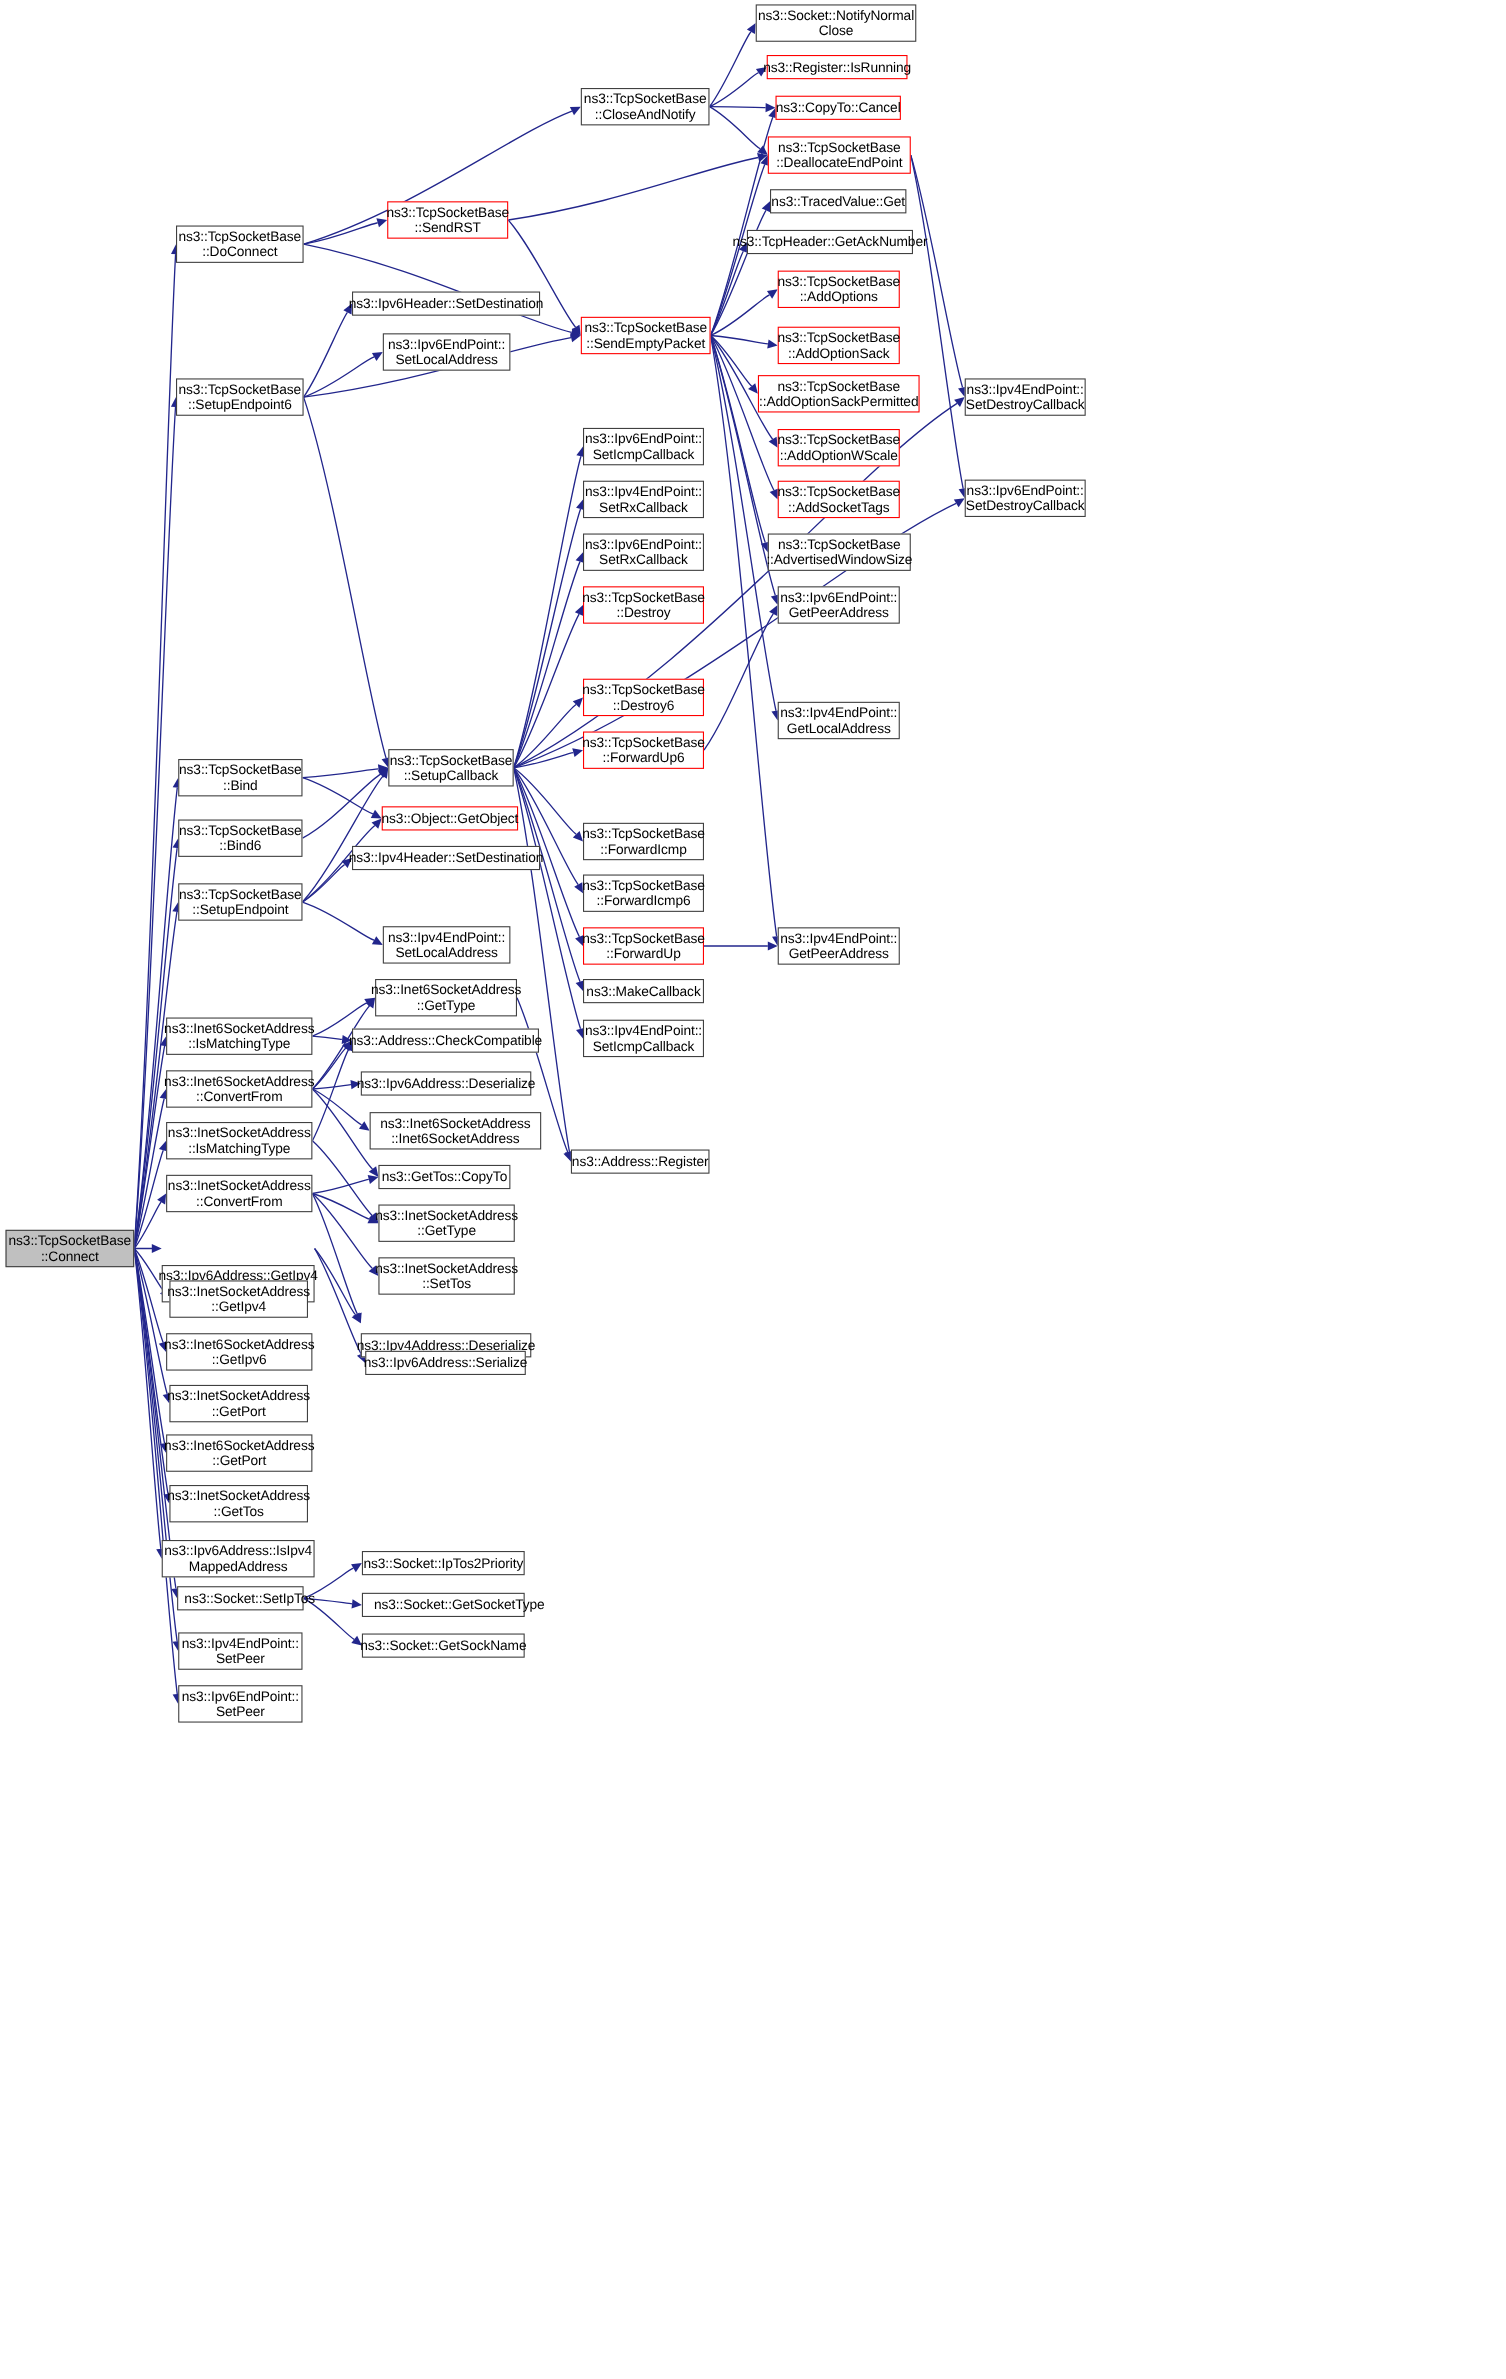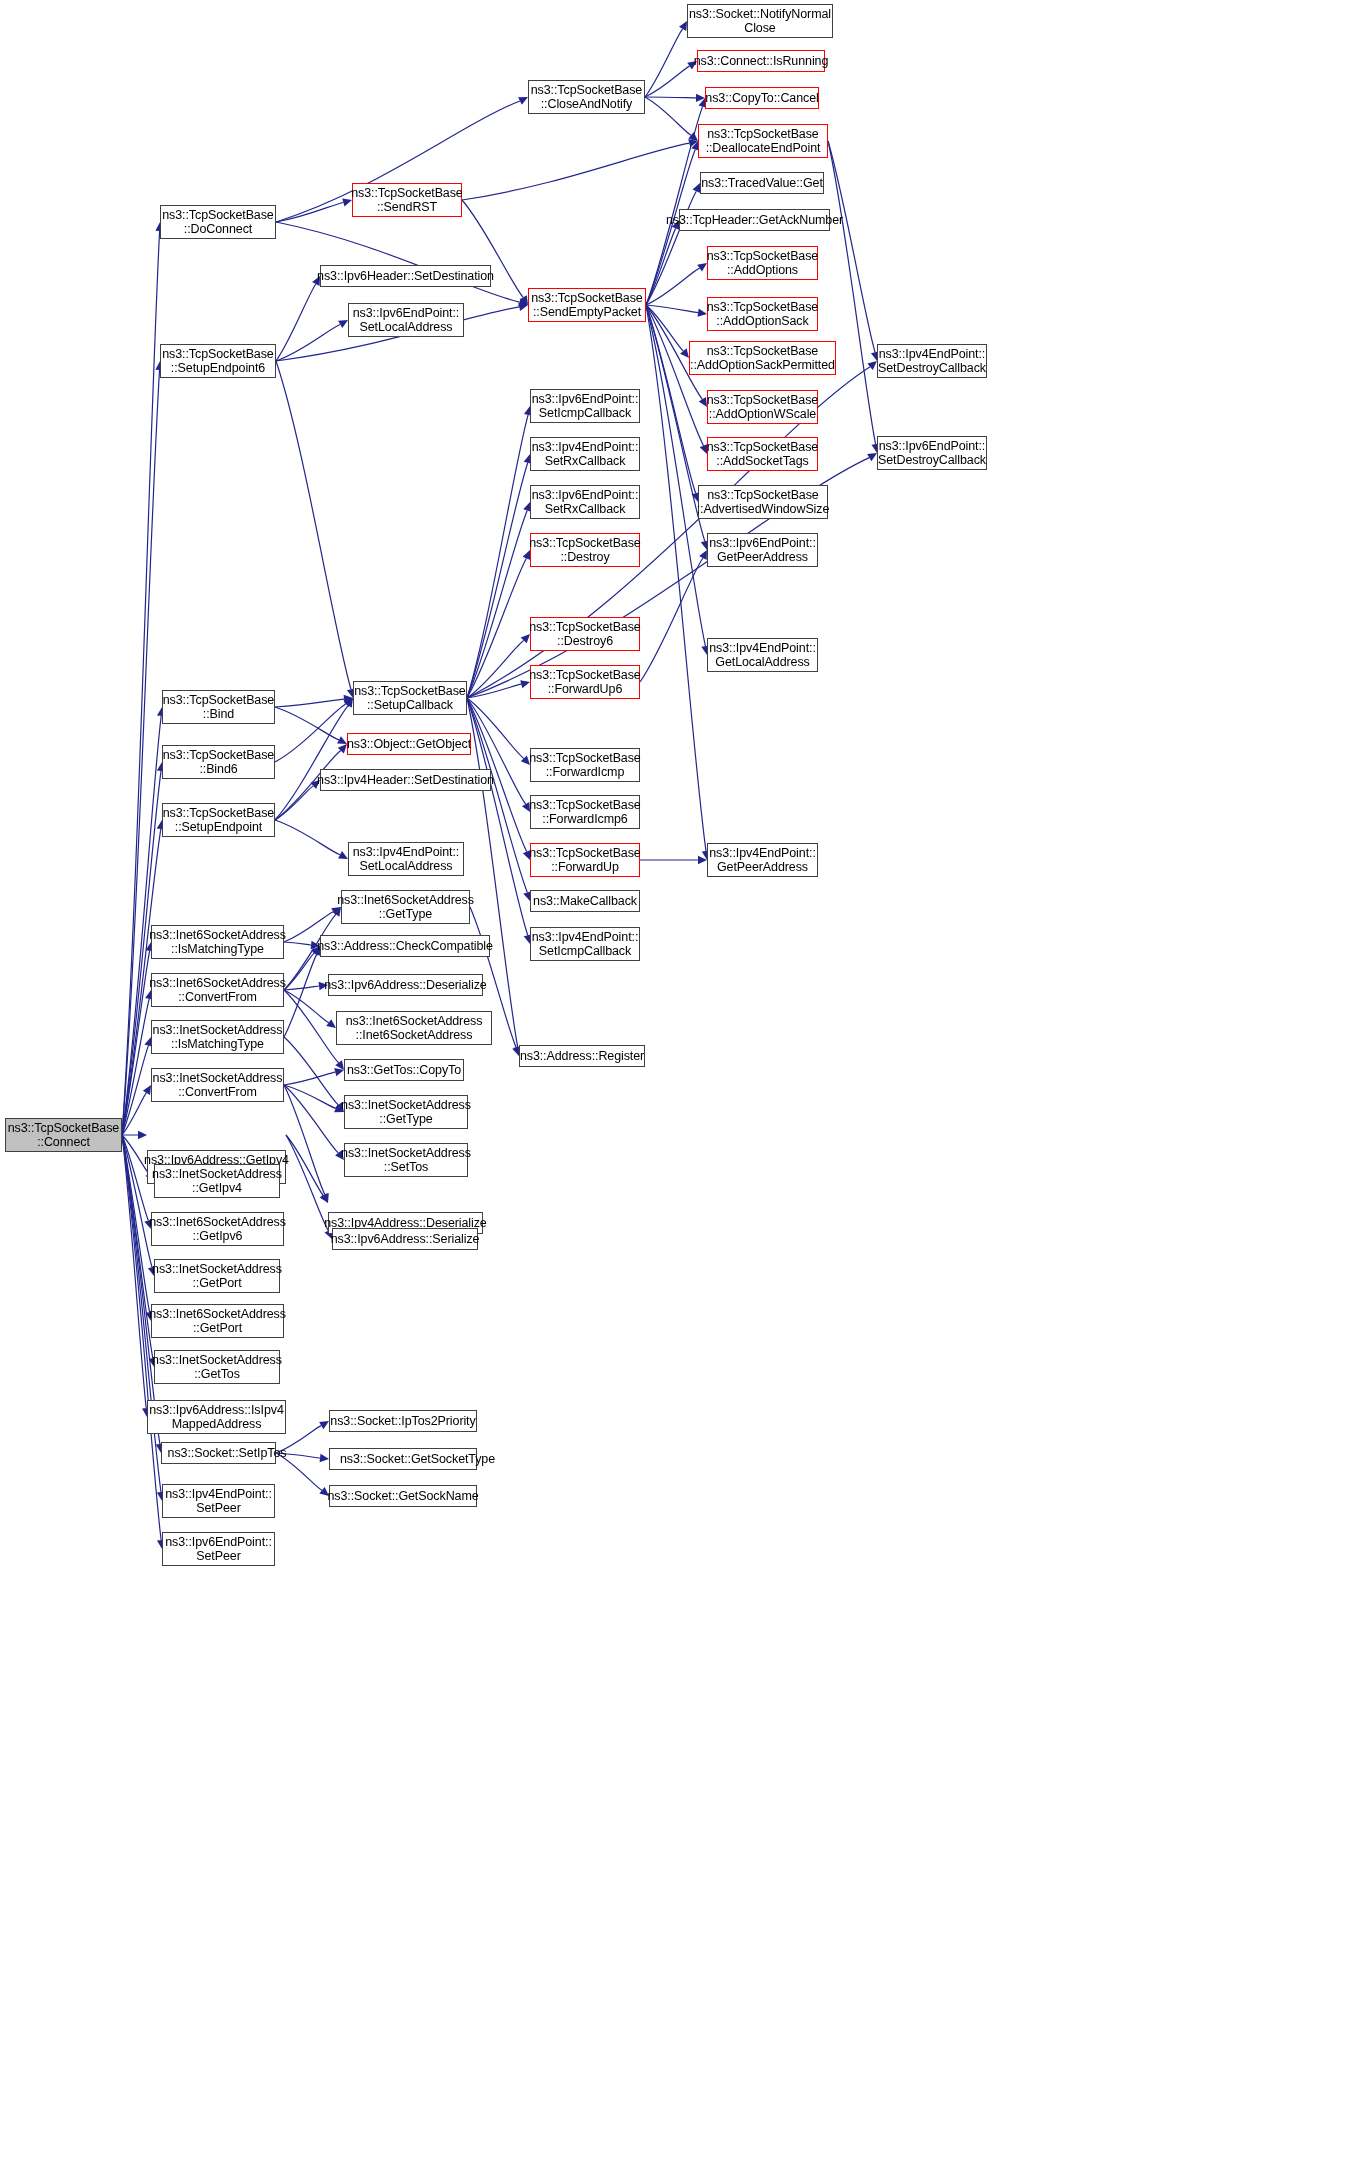--- a/index.html
+++ b/index.html
@@ -307,21 +307,21 @@
       <div class="node" style="left: 530px; top: 795px; width: 110px; height: 34px;">ns3::TcpSocketBase
 ::ForwardIcmp6</div>
       <div class="node red" style="left: 530px; top: 843px; width: 110px; height: 34px;">ns3::TcpSocketBase
 ::ForwardUp</div>
       <div class="node" style="left: 530px; top: 890px; width: 110px; height: 22px;">ns3::MakeCallback</div>
       <div class="node" style="left: 530px; top: 927px; width: 110px; height: 34px;">ns3::Ipv4EndPoint::
 SetIcmpCallback</div>
       <div class="node" style="left: 519px; top: 1045px; width: 126px; height: 22px;">ns3::Address::Register</div>
       <div class="node" style="left: 687px; top: 4px; width: 146px; height: 34px;">ns3::Socket::NotifyNormal
 Close</div>
-      <div class="node red" style="left: 697px; top: 50px; width: 128px; height: 22px;">ns3::Connect::IsRunning</div>
+      <div class="node red" style="left: 697px; top: 50px; width: 128px; height: 22px;">ns3::Register::IsRunning</div>
       <div class="node red" style="left: 705px; top: 87px; width: 114px; height: 22px;">ns3::CopyTo::Cancel</div>
       <div class="node red" style="left: 698px; top: 124px; width: 130px; height: 34px;">ns3::TcpSocketBase
 ::DeallocateEndPoint</div>
       <div class="node" style="left: 700px; top: 172px; width: 124px; height: 22px;">ns3::TracedValue::Get</div>
       <div class="node" style="left: 679px; top: 209px; width: 151px; height: 22px;">ns3::TcpHeader::GetAckNumber</div>
       <div class="node red" style="left: 707px; top: 246px; width: 111px; height: 34px;">ns3::TcpSocketBase
 ::AddOptions</div>
       <div class="node red" style="left: 707px; top: 297px; width: 111px; height: 34px;">ns3::TcpSocketBase
 ::AddOptionSack</div>
       <div class="node red" style="left: 689px; top: 341px; width: 147px; height: 34px;">ns3::TcpSocketBase

